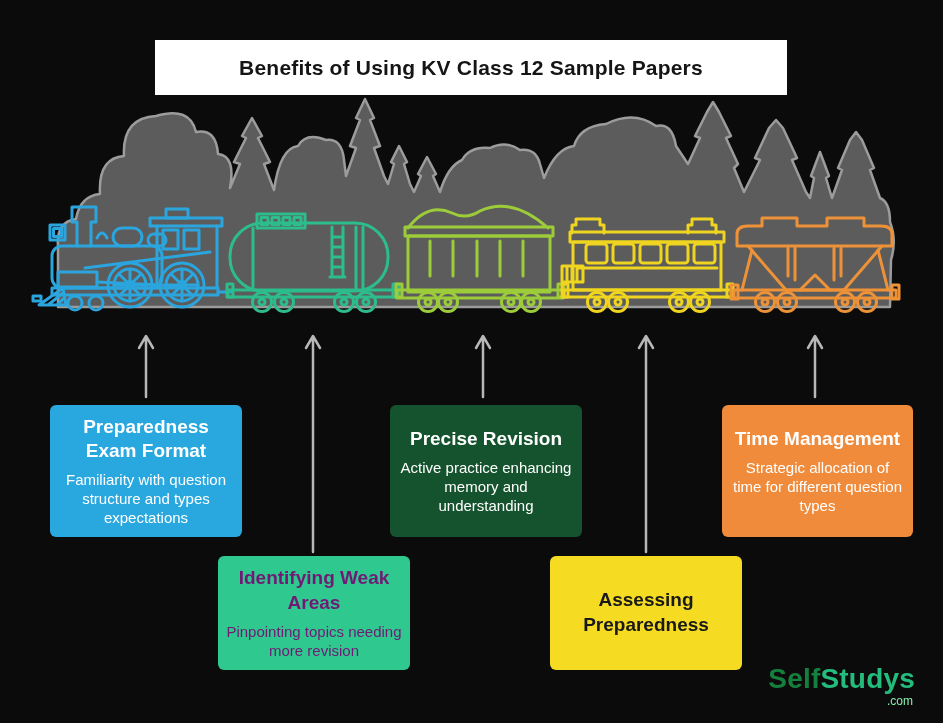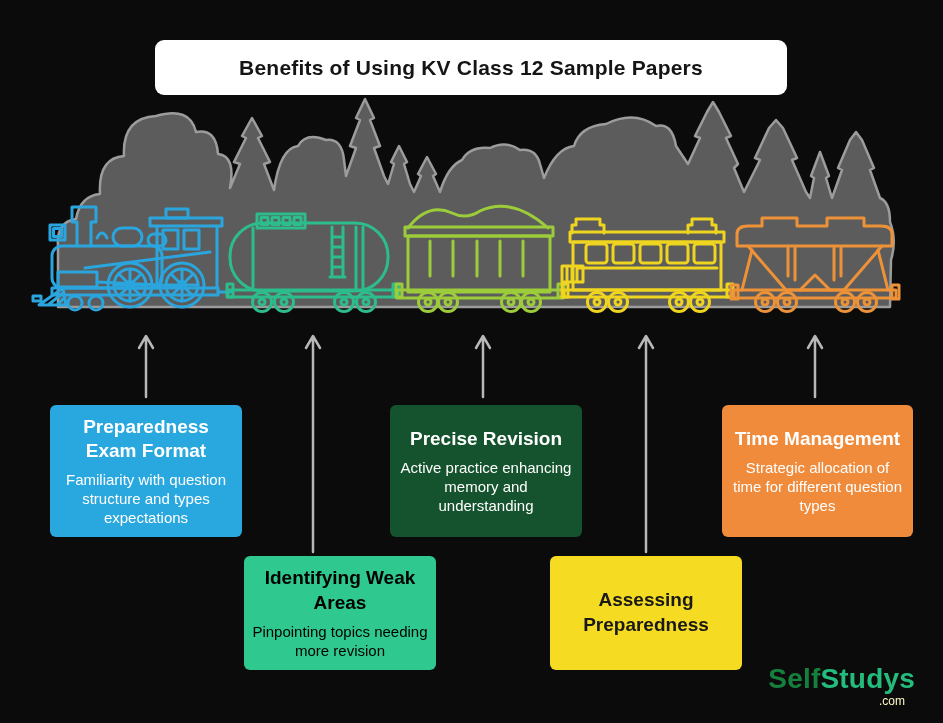--- a/index.html
+++ b/index.html
@@ -25,21 +25,21 @@
   .card p{margin:6px 0 0 0;font-size:15px;line-height:1.27;}
   .card-1{left:50px;top:405px;width:192px;height:132px;}
   .card-2{left:218px;top:556px;width:192px;height:114px;}
   .card-3{left:390px;top:405px;width:192px;height:132px;}
   .card-4{left:550px;top:556px;width:192px;height:114px;}
   .card-5{left:722px;top:405px;width:191px;height:132px;}
   .logo{
     position:absolute;right:28px;bottom:16px;text-align:right;line-height:1;
   }
   .logo .main{font-size:28px;font-weight:bold;letter-spacing:.2px;}
-  .logo .suffix{font-size:12px;color:#fef9c3;margin-top:2px;margin-right:10px;}
+  .logo .suffix{font-size:12px;color:#86efac;margin-top:2px;margin-right:2px;}
 </style>
 </head>
 <body>
 
 <svg class="scene" width="943" height="723" viewBox="0 0 943 723">
 
   <g fill="#5C5C5C" stroke="#9C9C9C">
     <path stroke-width="2.5" stroke-linejoin="round" d="M58,307 L58,246
       Q56,222 76,219 Q80,196 100,194 Q98,158 124,156 Q122,118 156,116
       Q190,106 196,132 Q216,128 218,154 Q236,156 230,188
@@ -177,29 +177,29 @@
 
   <g fill="none" stroke-width="2.5" stroke-linecap="round" stroke-linejoin="round" stroke="#B8B8B8">
     <path d="M146,397 V338 M139,348 L146,336 L153,348"></path>
     <path d="M313,552 V338 M306,348 L313,336 L320,348"></path>
     <path d="M483,397 V338 M476,348 L483,336 L490,348"></path>
     <path d="M646,552 V338 M639,348 L646,336 L653,348"></path>
     <path d="M815,397 V338 M808,348 L815,336 L822,348"></path>
   </g>
 </svg>
 
-<div class="title-bar" style="background: rgb(255, 255, 255); border-radius: 9px;">
+<div class="title-bar" style="background: rgb(255, 255, 255);">
   <h1 style="color: rgb(21, 21, 21);">Benefits of Using KV Class 12 Sample Papers</h1>
 </div>
 
 <div class="card card-1" style="background: rgb(41, 168, 224); color: rgb(255, 255, 255);">
   <h2>Preparedness Exam Format</h2>
   <p>Familiarity with question structure and types expectations</p>
 </div>
-<div class="card card-2" style="background: rgb(47, 201, 143); color: #000000; margin-left: 26px;">
+<div class="card card-2" style="background: rgb(47, 201, 143); color: #701a75;">
   <h2>Identifying Weak Areas</h2>
   <p>Pinpointing topics needing more revision</p>
 </div>
 <div class="card card-3" style="background: #14532d; color: rgb(255, 255, 255);">
   <h2>Precise Revision</h2>
   <p>Active practice enhancing memory and understanding</p>
 </div>
 <div class="card card-4" style="background: rgb(245, 219, 33); color: rgb(25, 25, 25);">
   <h2>Assessing Preparedness</h2>
 </div>

